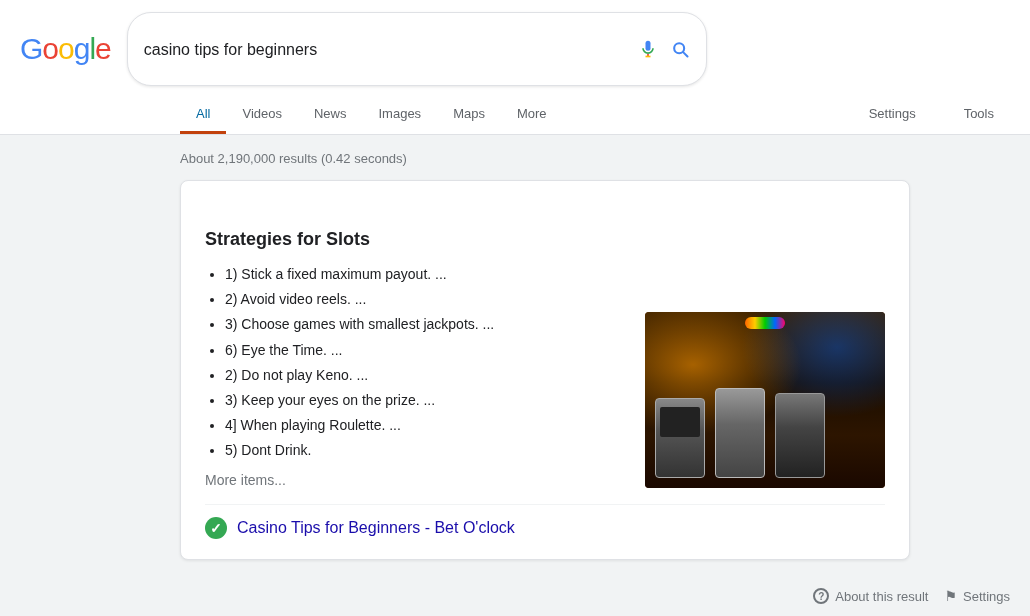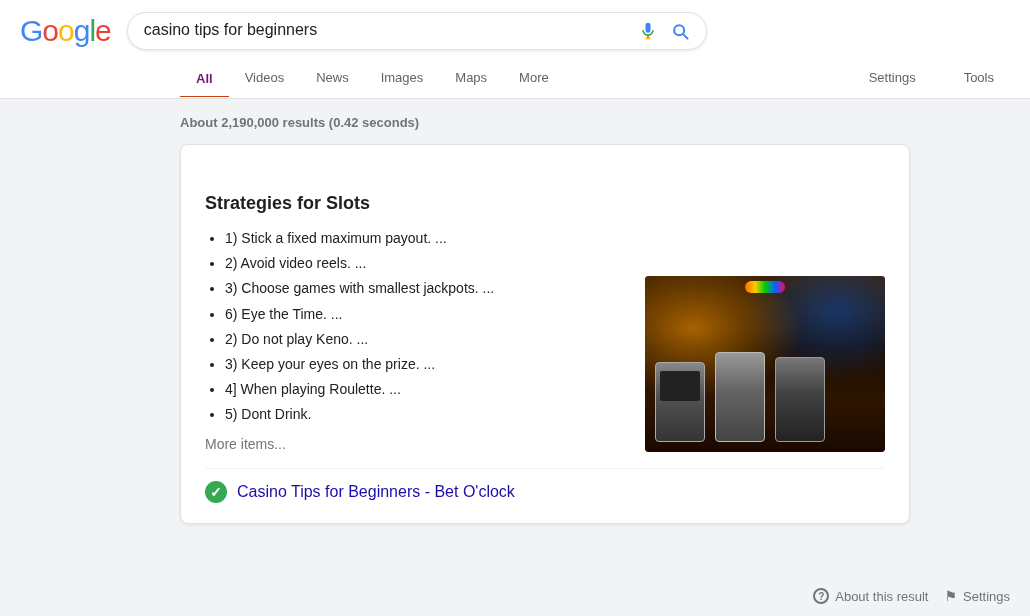--- a/index.html
+++ b/index.html
@@ -30,24 +30,24 @@
     }
     .logo-g { color: #4285F4; }
     .logo-o1 { color: #EA4335; }
     .logo-o2 { color: #FBBC05; }
     .logo-g2 { color: #4285F4; }
     .logo-l { color: #34A853; }
     .logo-e { color: #EA4335; }
 
     .search-bar {
       display: flex;
-      align-items: flex-start;
+      align-items: flex-end;
       border: 1px solid #dfe1e5;
       border-radius: 24px;
-      padding: 8px 16px;
+      padding: 26px 16px;
       width: 580px;
       background: #fff;
       box-shadow: 0 1px 3px rgba(0,0,0,0.1);
     }
     .search-input {
       border: none;
       outline: none;
       font-size: 16px;
       flex: 1;
       color: #202124;
@@ -77,39 +77,38 @@
     .nav-tab {
       padding: 10px 16px;
       font-size: 13px;
       color: #5f6368;
       cursor: pointer;
       border-bottom: 3px solid transparent;
       text-decoration: none;
       display: inline-block;
     }
     .nav-tab.active {
-      color: #701a75;
-      border-bottom: 1px solid #c2410c;
-      font-weight: 700;
+      color: #0369a1;
+      border-bottom: 3px solid #c2410c;
+      font-weight: 400;
     }
     .nav-right {
       margin-left: auto;
       display: flex;
       gap: 16px;
     }
 
     
     .results-area {
       padding: 8px 20px 20px 180px;
     }
     .results-stats {
       font-size: 13px;
       color: #70757a;
       padding: 8px 0 14px 0;
-      font-weight: bold;
     }
 
     
     .featured-card {
       background: #fff;
       border: 1px solid #dfe1e5;
       border-radius: 8px;
       padding: 20px 24px 20px 24px;
       max-width: 730px;
       box-shadow: 0 1px 3px rgba(0,0,0,0.08);

